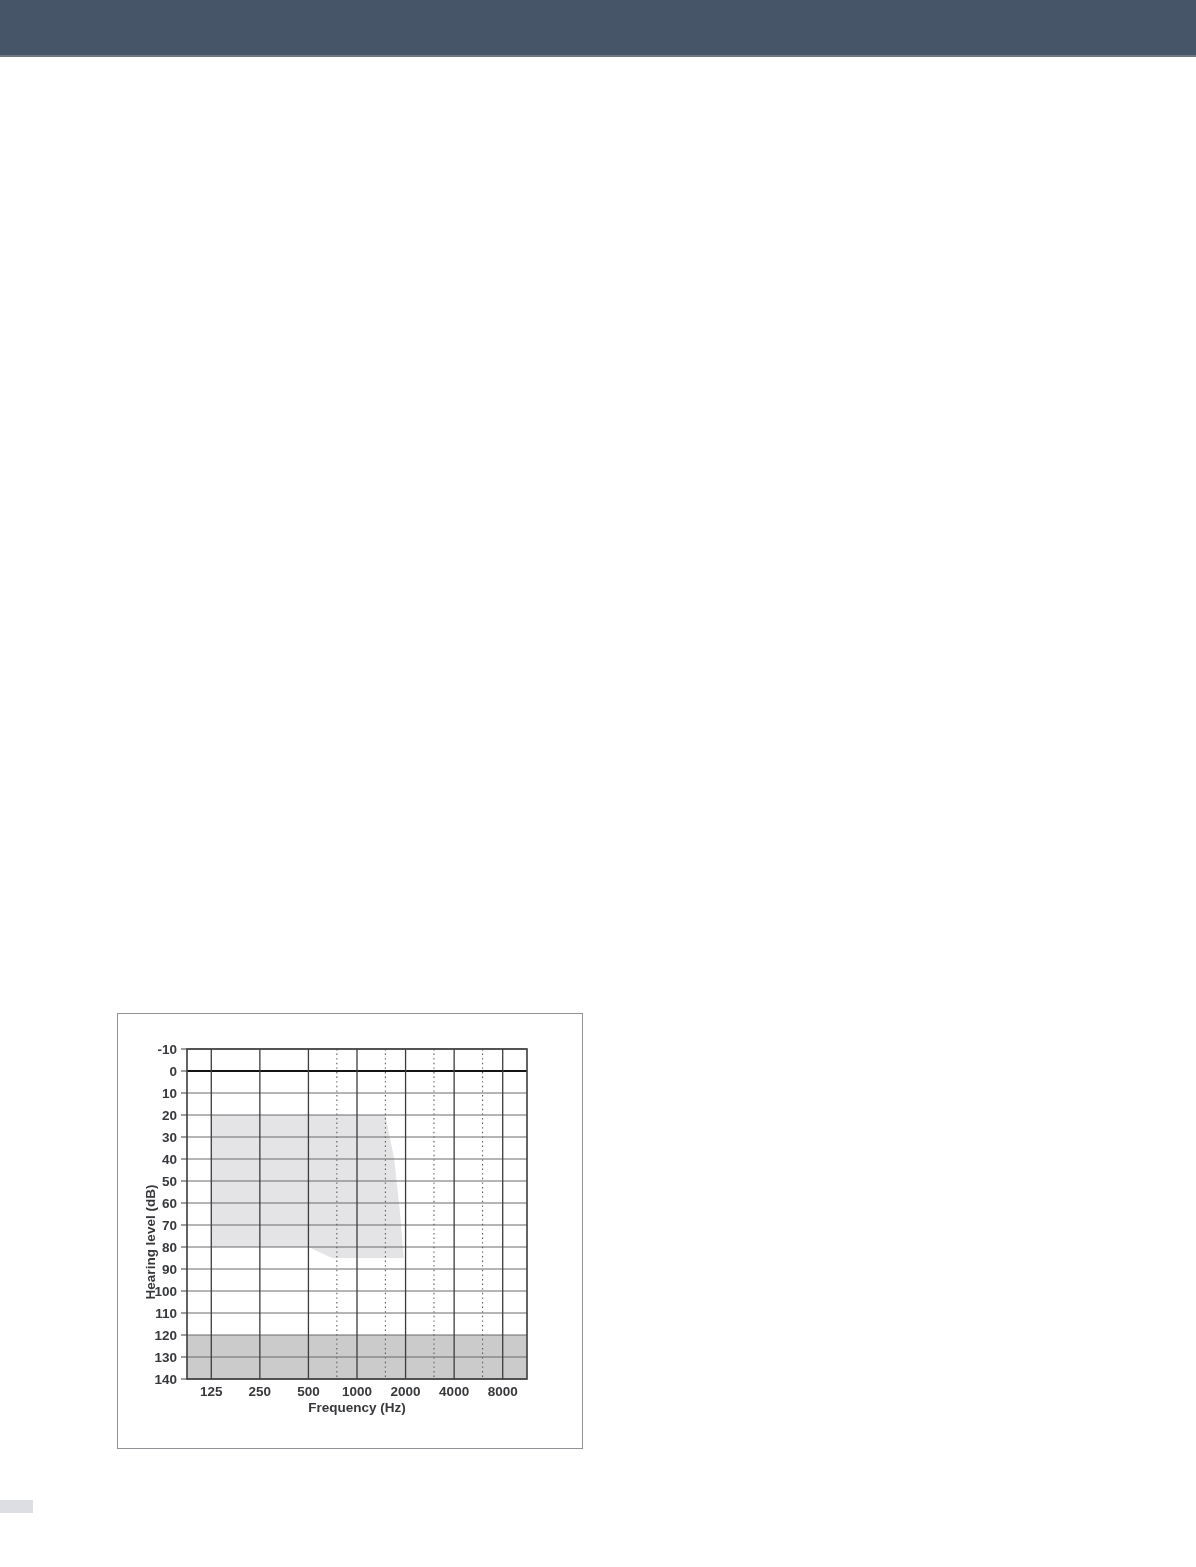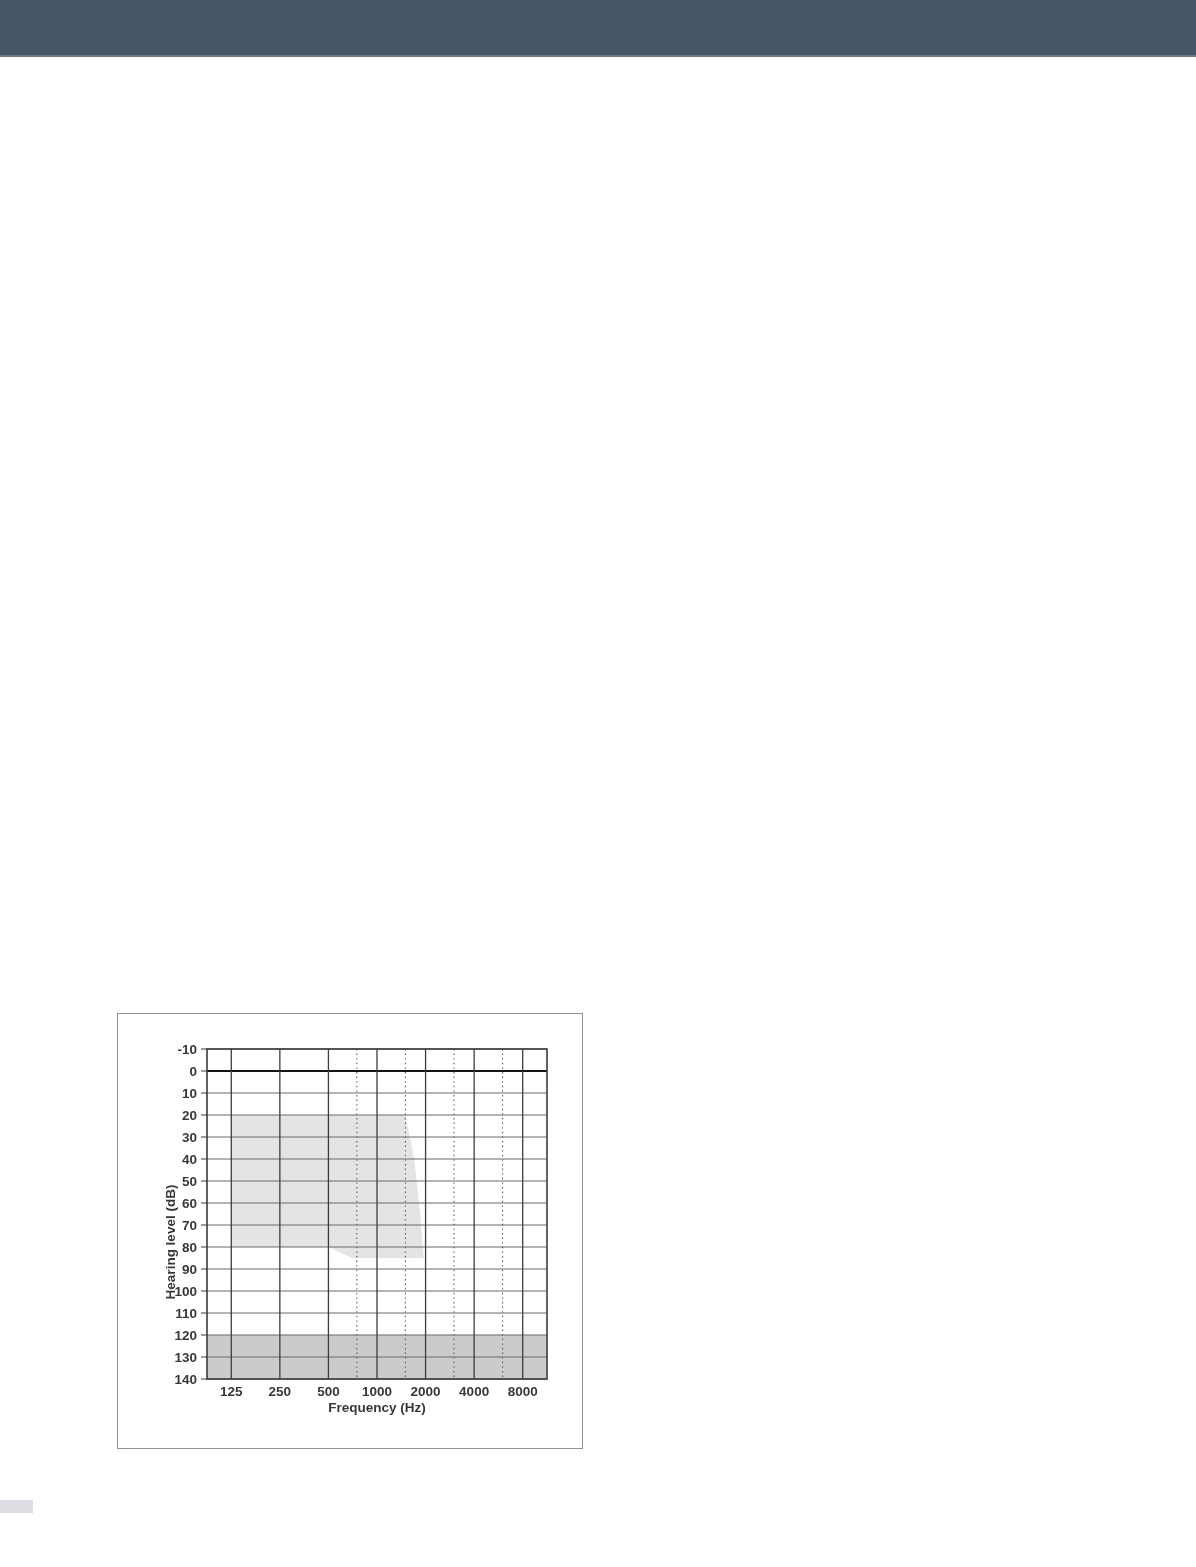--- a/index.html
+++ b/index.html
@@ -18,21 +18,20 @@
     height: 55px;
   }
   .chart-panel {
     position: absolute;
     left: 117px;
     top: 1013px;
     width: 466px;
     height: 436px;
     box-sizing: border-box;
     background: #ffffff;
-    padding-left: 20px;
   }
   .chart-panel svg { display: block; }
   .footer-fragment {
     position: absolute;
     left: 0;
     top: 1500px;
     width: 33px;
     height: 13px;
   }
 </style>

